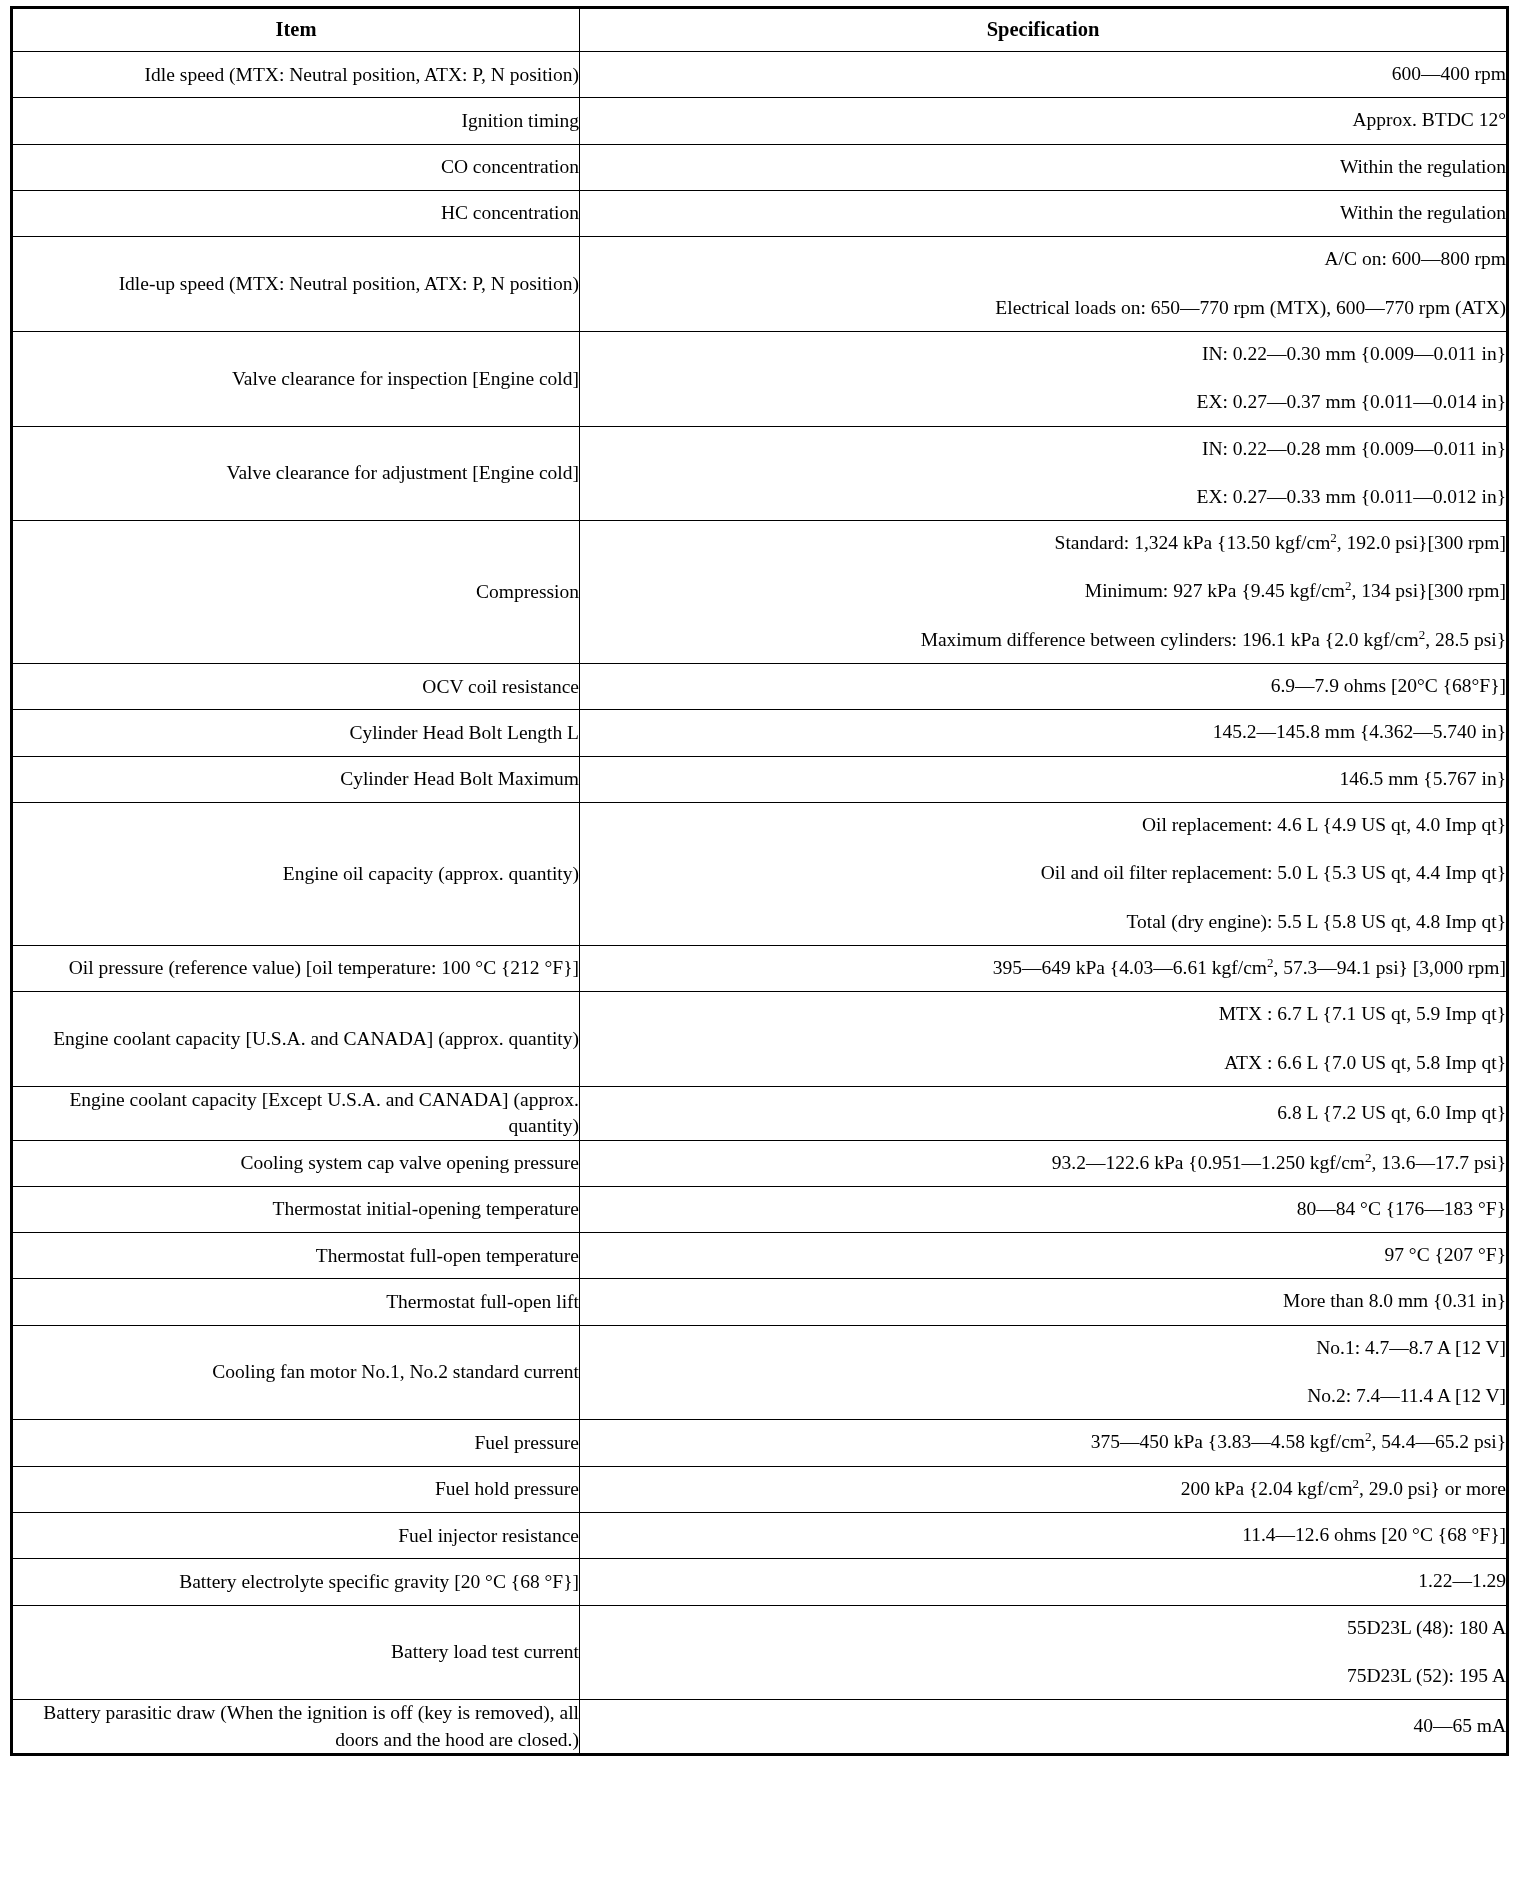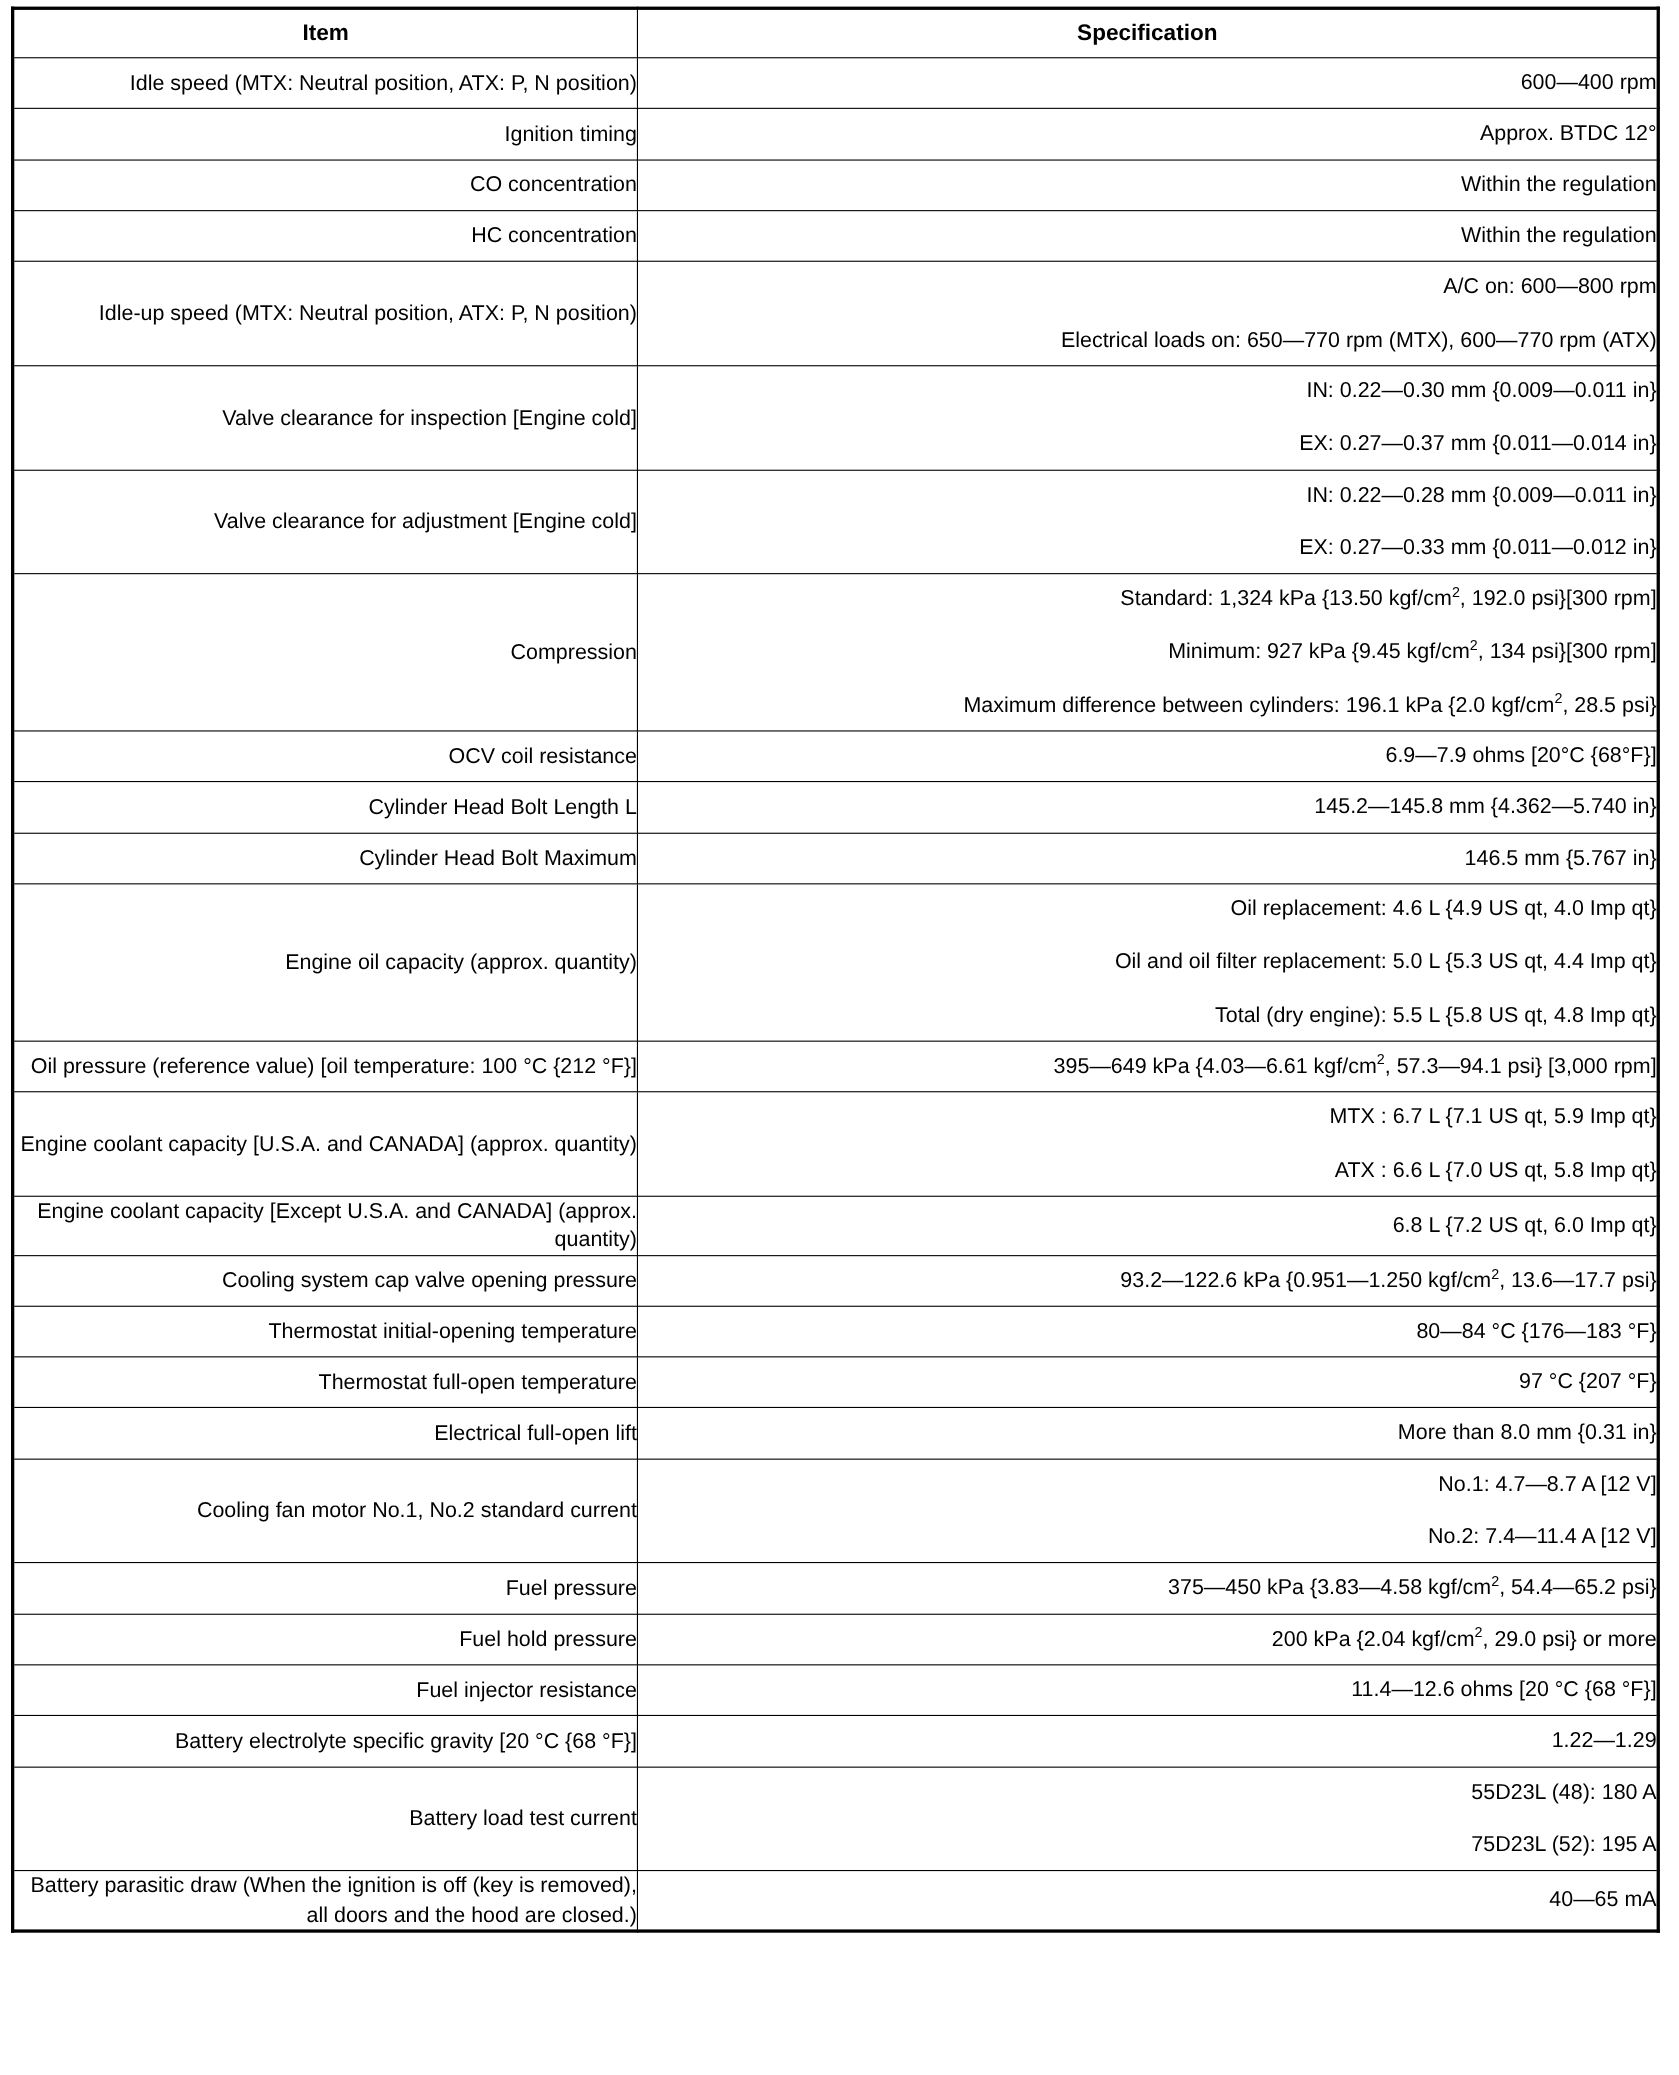--- a/index.html
+++ b/index.html
@@ -9,20 +9,21 @@
   }
   body {
     width: 1526px;
     font-family: "Liberation Sans", sans-serif;
     color: #000000;
   }
   .page {
     width: 1344px;
     box-sizing: border-box;
     padding: 6px 10px 10px 10px;
+    font-family: Liberation Serif, serif;
   }
   table.spec-table {
     border-collapse: collapse;
     width: 1496px;
     table-layout: fixed;
     border: 3px solid #000;
   }
   table.spec-table col.c-item { width: 568px; }
   table.spec-table col.c-spec { width: 928px; }
   table.spec-table th {
@@ -187,21 +188,21 @@
             <div class="line">80—84 °C {176—183 °F}</div>
           </td>
         </tr>
         <tr>
           <td class="item-cell">Thermostat full-open temperature</td>
           <td class="spec-cell">
             <div class="line">97 °C {207 °F}</div>
           </td>
         </tr>
         <tr>
-          <td class="item-cell">Electrical full-open lift</td>
+          <td class="item-cell">Thermostat full-open lift</td>
           <td class="spec-cell">
             <div class="line">More than 8.0 mm {0.31 in}</div>
           </td>
         </tr>
         <tr>
           <td class="item-cell">Cooling fan motor No.1, No.2 standard current</td>
           <td class="spec-cell">
             <div class="line">No.1: 4.7—8.7 A [12 V]</div>
             <div class="line">No.2: 7.4—11.4 A [12 V]</div>
           </td>

